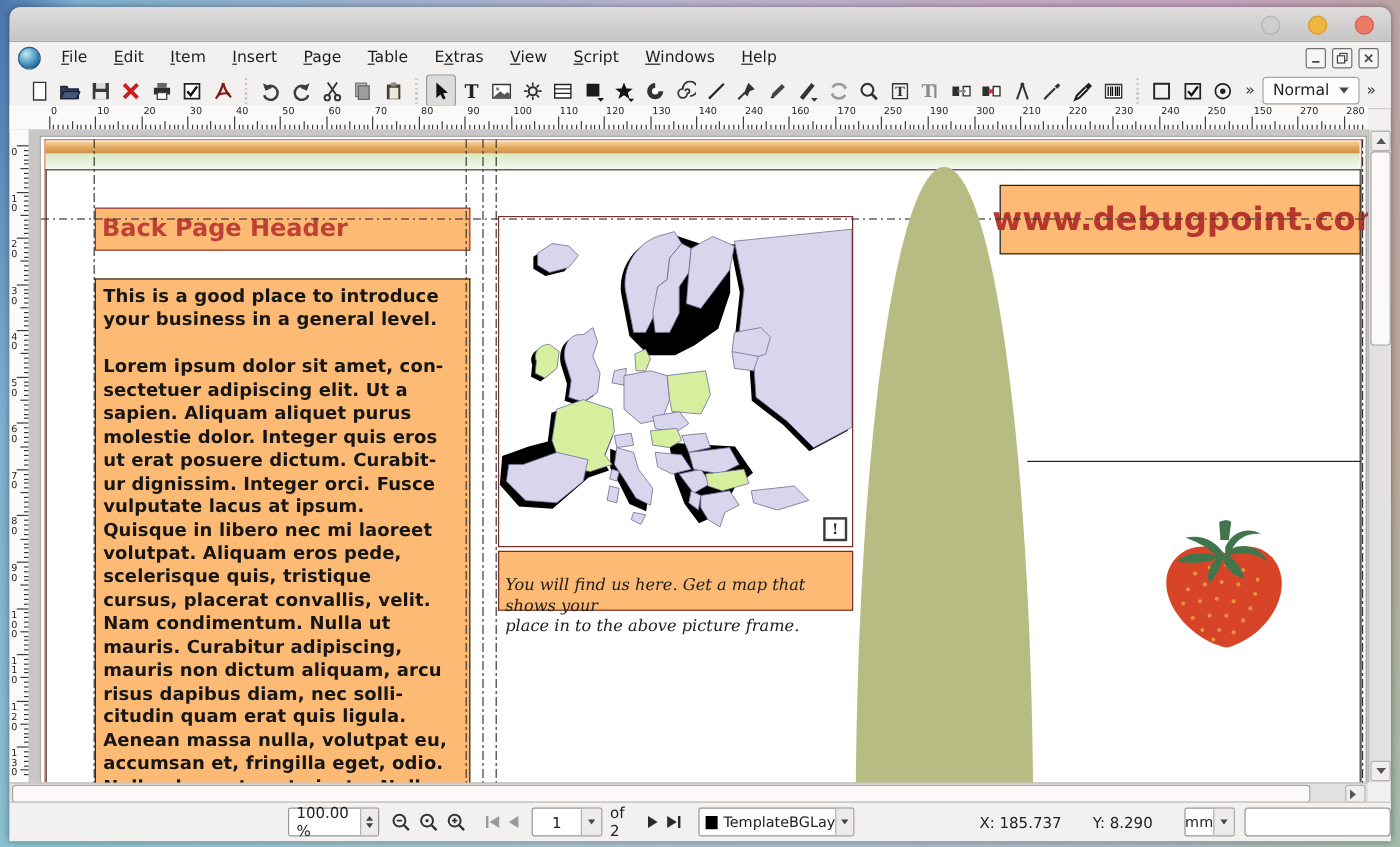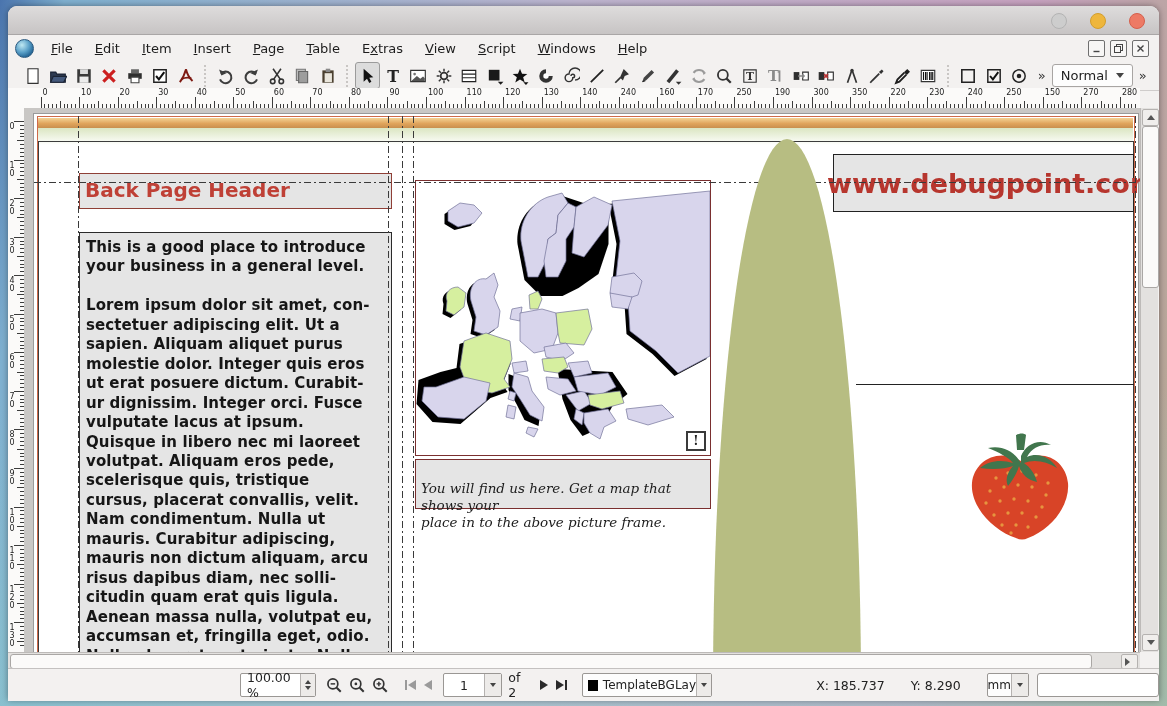--- a/index.html
+++ b/index.html
@@ -57,21 +57,21 @@
   .red-outline{position:absolute;left:3px;top:2px;width:1096px;height:536px;border:1px solid #cf6a4a;border-bottom:none;}
   .band-orange{position:absolute;left:4px;top:4px;width:1095px;height:10px;
     background:linear-gradient(to bottom,#f4d395,#e0a45c 55%,#c98f4e);}
   .band-green{position:absolute;left:4px;top:14px;width:1095px;height:17px;
     background:linear-gradient(to bottom,#dbe6c2,rgba(255,255,255,0));}
   .black-frame{position:absolute;left:4px;top:27px;width:1094px;height:511px;border:1px solid #3c3c3c;border-bottom:none;}
   .guide-h{position:absolute;height:1px;z-index:30;
     background:repeating-linear-gradient(to right,#3a3a3a 0 7px,transparent 7px 10px,#3a3a3a 10px 12px,transparent 12px 15px);}
   .guide-v{position:absolute;width:1px;z-index:30;
     background:repeating-linear-gradient(to bottom,#3a3a3a 0 7px,transparent 7px 10px,#3a3a3a 10px 12px,transparent 12px 15px);}
-  .frame{position:absolute;box-sizing:border-box;z-index:20;background:#e5e5e5;}
+  .frame{position:absolute;box-sizing:border-box;z-index:20;background:#fdba74;}
   .back-header{left:45px;top:59px;width:313px;height:36px;border:1px solid #8f3f36;
     font-size:20px;font-weight:bold;color:#bf4036;padding:4px 0 0 5px;}
   .body-frame{left:45px;top:118px;width:313px;height:421px;border:1px solid #2a2a2a;border-bottom:none;
     padding:5px 5px 0 6px;font-size:15px;line-height:19.45px;font-weight:bold;color:#161616;
     white-space:pre-line;overflow:hidden;letter-spacing:.1px;}
   .map-frame{left:381px;top:66px;width:296px;height:276px;border:1px solid #7a2f2f;}
   .warn-box{position:absolute;right:4px;bottom:4px;width:16px;height:16px;border:2px solid #3a3a3a;
     background:#fff;font-family:"DejaVu Serif",serif;font-weight:bold;font-size:12px;color:#222;
     display:flex;align-items:center;justify-content:center;}
   .caption-frame{left:381px;top:345px;width:296px;height:50px;border:1px solid #7a2f2f;
@@ -636,21 +636,21 @@
         <div class="htick" style="left: 807.355px;"></div>
         <div class="htick" style="left: 811.21px;"></div>
         <div class="htick" style="left: 815.065px;"></div>
         <div class="htick" style="left: 818.92px;"></div>
         <div class="htick t5" style="left: 822.775px;"></div>
         <div class="htick" style="left: 826.63px;"></div>
         <div class="htick" style="left: 830.485px;"></div>
         <div class="htick" style="left: 834.34px;"></div>
         <div class="htick" style="left: 838.195px;"></div>
         <div class="htick t10" style="left: 842.05px;"></div>
-        <div class="hlab" style="left: 842.05px;">350</div>
+        <div class="hlab" style="left: 842.05px;">210</div>
         <div class="htick" style="left: 845.905px;"></div>
         <div class="htick" style="left: 849.76px;"></div>
         <div class="htick" style="left: 853.615px;"></div>
         <div class="htick" style="left: 857.47px;"></div>
         <div class="htick t5" style="left: 861.325px;"></div>
         <div class="htick" style="left: 865.18px;"></div>
         <div class="htick" style="left: 869.035px;"></div>
         <div class="htick" style="left: 872.89px;"></div>
         <div class="htick" style="left: 876.745px;"></div>
         <div class="htick t10" style="left: 880.6px;"></div>

